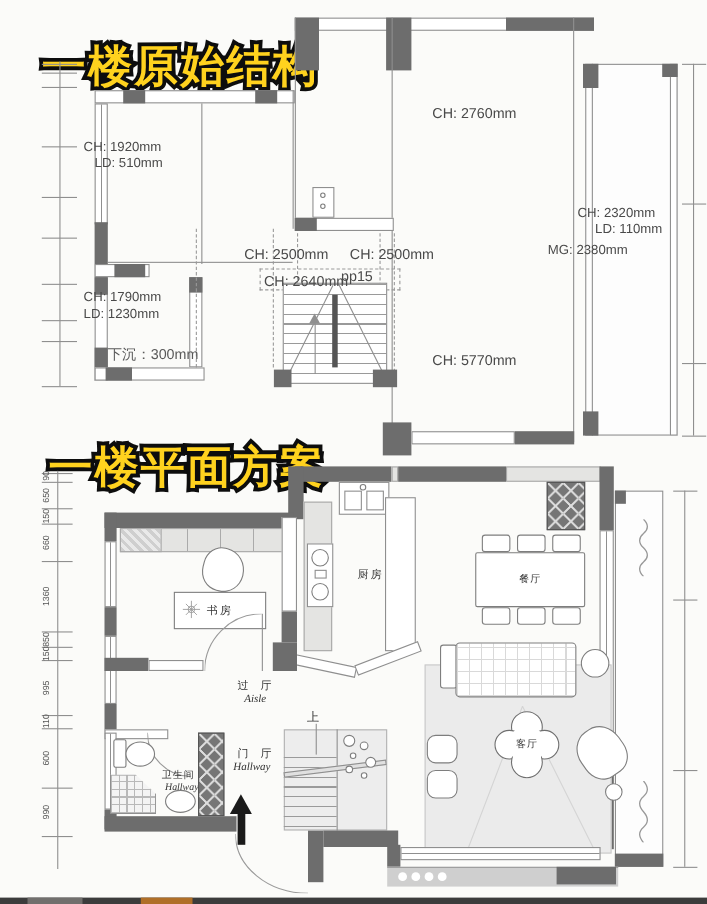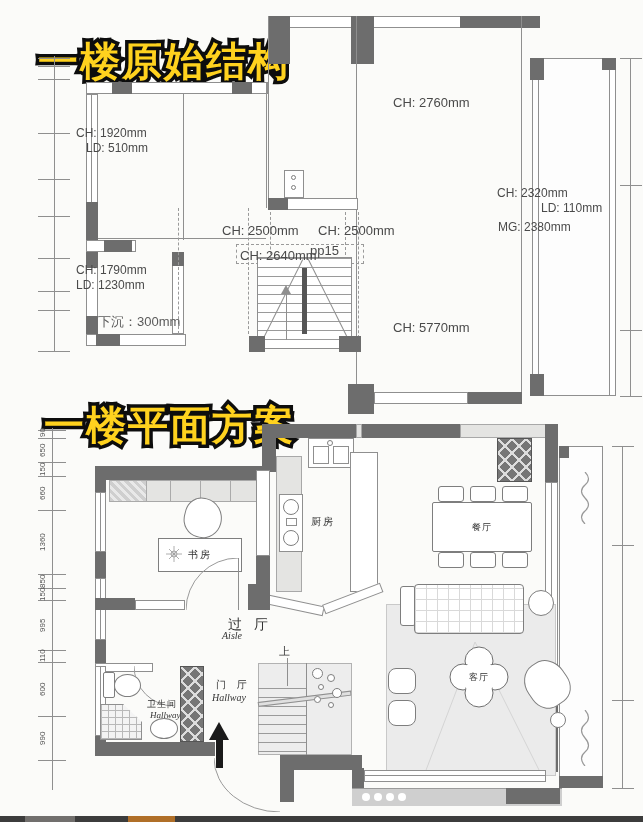--- a/index.html
+++ b/index.html
@@ -133,21 +133,21 @@
     <span class="dim" style="left:393px;top:95px">CH: 2760mm</span>
     <span class="dims" style="left:76px;top:126px">CH: 1920mm</span>
     <span class="dims" style="left:86px;top:141px">LD: 510mm</span>
     <span class="dim" style="left:222px;top:223px">CH: 2500mm</span>
     <span class="dim" style="left:318px;top:223px">CH: 2500mm</span>
     <span class="dim" style="left:240px;top:248px">CH: 2640mm</span>
     <span class="dim" style="left:310px;top:243px">pp15</span>
     <span class="dims" style="left:76px;top:263px">CH: 1790mm</span>
     <span class="dims" style="left:76px;top:278px">LD: 1230mm</span>
     <span class="dim" style="left:98px;top:313px;color:#5a5a5a">下沉：300mm</span>
-    <span class="dims" style="left:497px;top:186px">CH: 2320mm</span>
+    <span class="dims" style="left:525px;top:186px">CH: 2320mm</span>
     <span class="dims" style="left:541px;top:201px">LD: 110mm</span>
     <span class="dims" style="left:498px;top:220px">MG: 2380mm</span>
     <span class="dim" style="left:393px;top:320px">CH: 5770mm</span>
   </section>
 
   <section>
     <h1 class="ttl" style="left:44px;top:376px">一楼平面方案</h1>
 
     <div class="lnv" style="left:52px;top:428px;height:362px"></div>
     <div class="lnh" style="left:38px;top:430px;width:28px"></div>
@@ -229,35 +229,35 @@
     <div class="band" style="left:308px;top:438px;width:46px;height:30px"></div>
     <div class="band" style="left:313px;top:446px;width:16px;height:18px"></div>
     <div class="band" style="left:333px;top:446px;width:16px;height:18px"></div>
     <div class="circ" style="left:327px;top:440px;width:6px;height:6px"></div>
     <div class="lgray" style="left:276px;top:456px;width:26px;height:136px"></div>
     <div class="band" style="left:279px;top:494px;width:24px;height:58px"></div>
     <div class="circ" style="left:283px;top:499px;width:16px;height:16px"></div>
     <div class="circ" style="left:283px;top:530px;width:16px;height:16px"></div>
     <div class="band" style="left:286px;top:518px;width:11px;height:8px"></div>
     <div class="band" style="left:350px;top:452px;width:28px;height:140px"></div>
-    <span class="rm" style="left:323px;top:522px;transform:translate(-50%,-50%);font-size:10px;letter-spacing:2px">厨房</span>
+    <span class="rm" style="left:337px;top:522px;transform:translate(-50%,-50%);font-size:10px;letter-spacing:2px">厨房</span>
     <div class="band" style="left:266px;top:594px;width:60px;height:10px;transform:rotate(12deg);transform-origin:0 0"></div>
     <div class="band" style="left:322px;top:605px;width:62px;height:10px;transform:rotate(-21deg);transform-origin:0 0"></div>
     <div class="w" style="left:248px;top:584px;width:22px;height:26px"></div>
 
     <div class="furn" style="left:438px;top:486px;width:26px;height:16px;border-radius:3px"></div>
     <div class="furn" style="left:470px;top:486px;width:26px;height:16px;border-radius:3px"></div>
     <div class="furn" style="left:502px;top:486px;width:26px;height:16px;border-radius:3px"></div>
     <div class="furn" style="left:432px;top:502px;width:100px;height:50px;border-width:1.5px;border-radius:2px"></div>
     <div class="furn" style="left:438px;top:552px;width:26px;height:16px;border-radius:3px"></div>
     <div class="furn" style="left:470px;top:552px;width:26px;height:16px;border-radius:3px"></div>
     <div class="furn" style="left:502px;top:552px;width:26px;height:16px;border-radius:3px"></div>
     <span class="rm" style="left:482px;top:527px;transform:translate(-50%,-50%);font-size:9px;letter-spacing:1px">餐厅</span>
 
-    <span class="rm" style="left:228px;top:616px;font-size:14px;letter-spacing:4px">过 厅</span>
+    <span class="rm" style="left:216px;top:616px;font-size:10px;letter-spacing:4px">过 厅</span>
     <span class="rm en" style="left:222px;top:630px;font-size:10px">Aisle</span>
     <span class="rm" style="left:216px;top:678px;font-size:10px;letter-spacing:4px">门 厅</span>
     <span class="rm en" style="left:212px;top:692px;font-size:10px">Hallway</span>
 
     <div class="band" style="left:95px;top:663px;width:58px;height:9px"></div>
     <svg class="arc" style="left:134px;top:666px" width="40" height="40" viewBox="0 0 40 40">
         <path d="M0 0 A40 40 0 0 0 40 40" fill="none" stroke="#9a9a9a"></path>
       </svg>
     <div class="winv" style="left:95px;top:666px;width:11px;height:70px"></div>
     <div class="w" style="left:95px;top:736px;width:11px;height:18px"></div>

